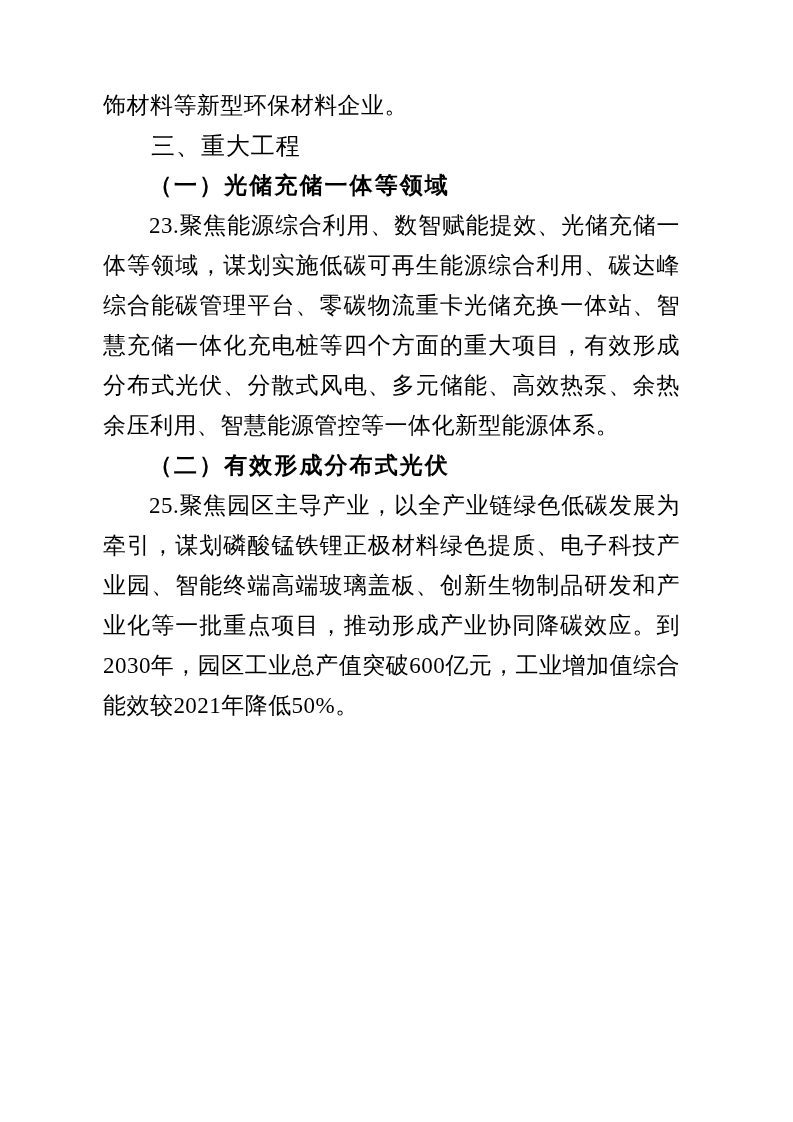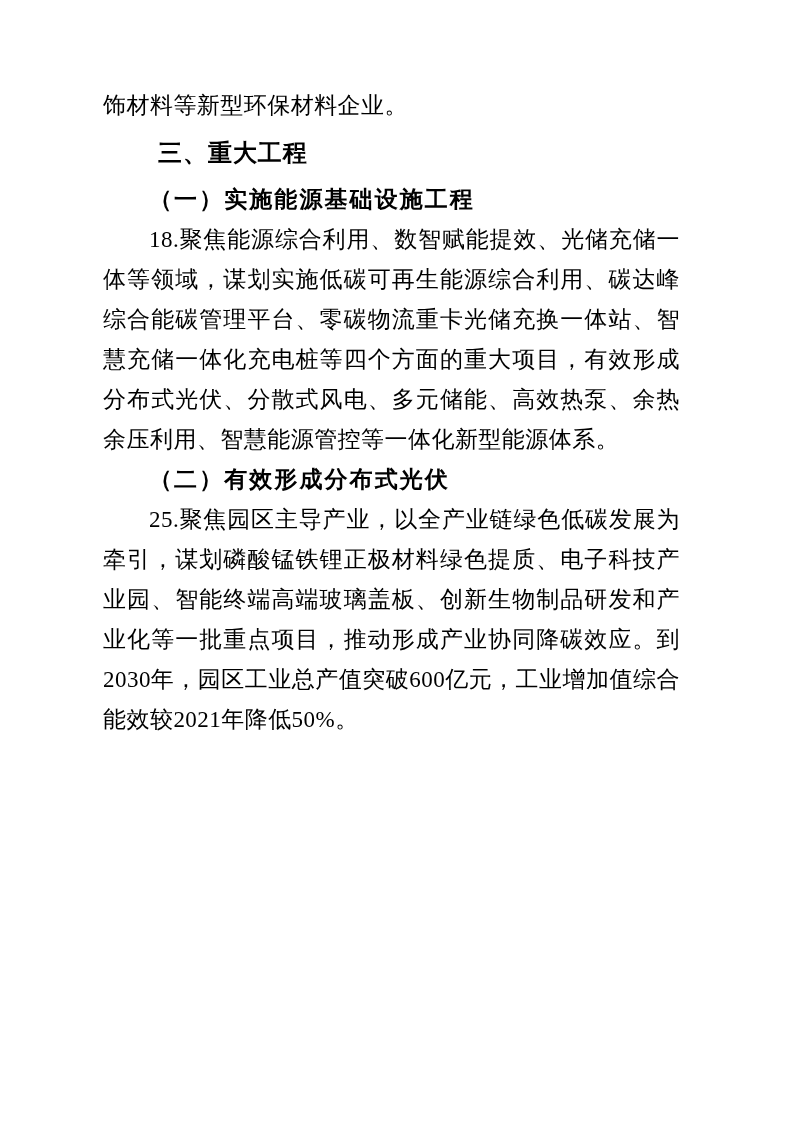--- a/index.html
+++ b/index.html
@@ -24,25 +24,25 @@
   .para {
     margin: 0;
     text-align: justify;
     text-justify: inter-ideograph;
     letter-spacing: 0.02em;
   }
   .para.indent {
     text-indent: 2em;
   }
   .heading-main {
-    margin: 7px;
+    margin: 0;
     text-indent: 2em;
     font-size: 24px;
     line-height: 40px;
-    font-weight: 700;
+    font-weight: 400;
     font-family: "Liberation Sans", "DejaVu Sans", sans-serif;
     letter-spacing: 0.04em;
   }
   .heading-sub {
     margin: 0;
     text-indent: 2em;
     font-size: 23px;
     line-height: 40px;
     font-weight: 700;
     letter-spacing: 0.09em;
@@ -50,23 +50,23 @@
 </style>
 </head>
 <body>
 
 <div class="page">
 
   <p class="para">饰材料等新型环保材料企业。</p>
 
   <h2 class="heading-main">三、重大工程</h2>
 
-  <h3 class="heading-sub">（一）实施能源基础设施工程</h3>
+  <h3 class="heading-sub">（一）光储充储一体等领域</h3>
 
-  <p class="para indent">18.聚焦能源综合利用、数智赋能提效、光储充储一体等领域，谋划实施低碳可再生能源综合利用、碳达峰综合能碳管理平台、零碳物流重卡光储充换一体站、智慧充储一体化充电桩等四个方面的重大项目，有效形成分布式光伏、分散式风电、多元储能、高效热泵、余热余压利用、智慧能源管控等一体化新型能源体系。</p>
+  <p class="para indent">23.聚焦能源综合利用、数智赋能提效、光储充储一体等领域，谋划实施低碳可再生能源综合利用、碳达峰综合能碳管理平台、零碳物流重卡光储充换一体站、智慧充储一体化充电桩等四个方面的重大项目，有效形成分布式光伏、分散式风电、多元储能、高效热泵、余热余压利用、智慧能源管控等一体化新型能源体系。</p>
 
   <h3 class="heading-sub">（二）有效形成分布式光伏</h3>
 
 
 
   <p class="para indent">25.聚焦园区主导产业，以全产业链绿色低碳发展为牵引，谋划磷酸锰铁锂正极材料绿色提质、电子科技产业园、智能终端高端玻璃盖板、创新生物制品研发和产业化等一批重点项目，推动形成产业协同降碳效应。到2030年，园区工业总产值突破600亿元，工业增加值综合能效较2021年降低50%。</p>
 
 </div>
 
 </body></html>

